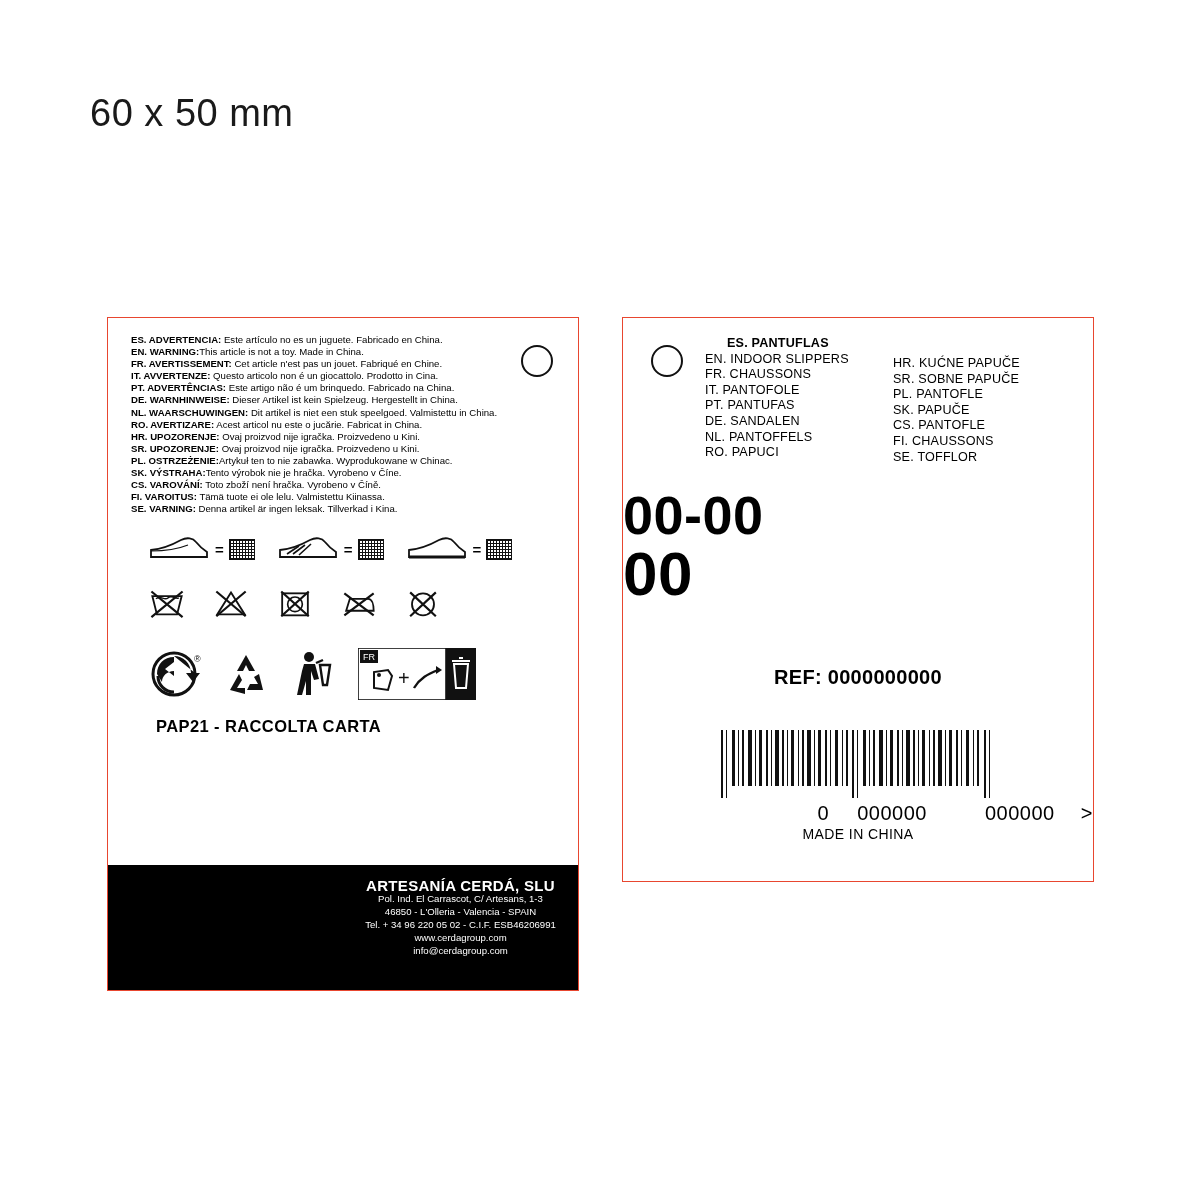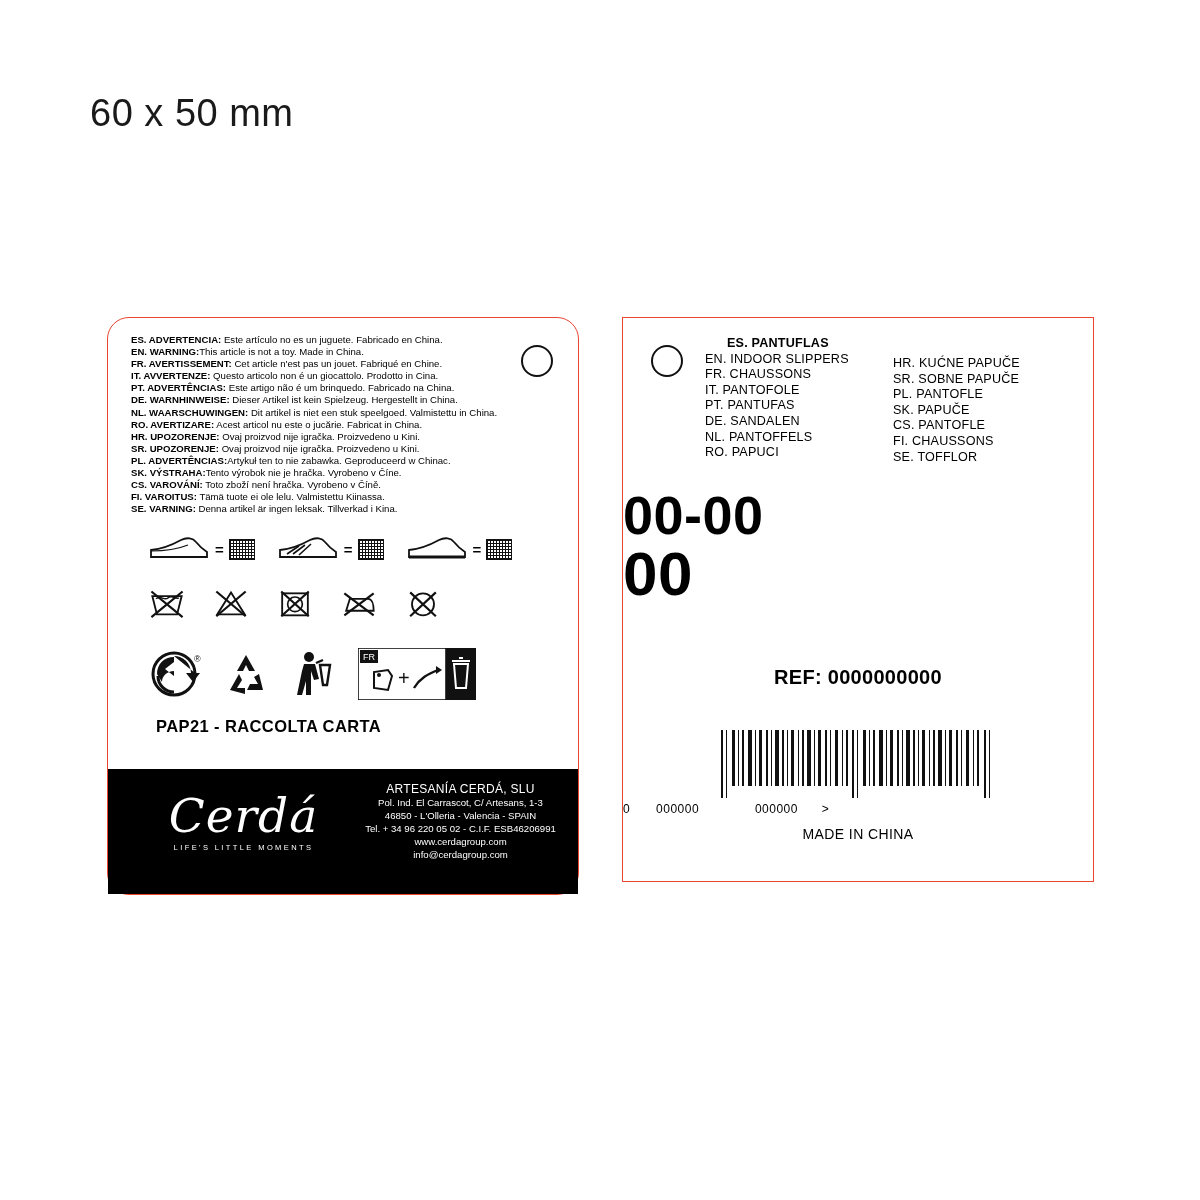--- a/index.html
+++ b/index.html
@@ -29,22 +29,21 @@
   .card {
     position: absolute;
     border: 1px solid #e8462f;
     background: #ffffff;
     box-sizing: border-box;
   }
   #front-card {
     left: 107px;
     top: 317px;
     width: 472px;
-    height: 578px;
-    border-radius: 22px;
+    height: 674px;
   }
   #back-card {
     left: 622px;
     top: 317px;
     width: 472px;
     height: 565px;
   }
 
   
   .hole {
@@ -156,21 +155,21 @@
   .company {
     position: absolute;
     left: 245px;
     top: 14px;
     width: 215px;
     text-align: center;
     font-size: 9.6px;
     line-height: 13px;
     color: #ffffff;
   }
-  .company .cname { font-weight: normal; letter-spacing: 0.3px; font-size: 12px; }
+  .company .cname { font-weight: bold; letter-spacing: 0.3px; font-size: 15px; }
 
   
   .lang-col-left {
     position: absolute;
     left: 82px;
     top: 18px;
     font-size: 12.6px;
     line-height: 15.6px;
     letter-spacing: 0.2px;
   }
@@ -229,22 +228,22 @@
   .barcode {
     display: inline-block;
     height: 68px;
     width: 278px;
   }
   .barcode-digits {
     position: absolute;
     left: 0;
     top: 484px;
     width: 100%;
-    text-align: left;
-    font-size: 12px;
+    text-align: right;
+    font-size: 20px;
     letter-spacing: 0.5px;
   }
   .barcode-digits span { display: inline-block; }
   .bd-lead { margin-right: 22px; }
   .bd-mid  { margin-right: 52px; }
   .bd-right{ margin-right: 20px; }
   .made-in {
     position: absolute;
     left: 0;
     top: 508px;
@@ -267,21 +266,21 @@
     <div class="warn-line"><b>ES. ADVERTENCIA:</b><span> Este artículo no es un juguete. Fabricado en China.</span></div>
     <div class="warn-line"><b>EN. WARNING:</b><span>This article is not a toy. Made in China.</span></div>
     <div class="warn-line"><b>FR. AVERTISSEMENT:</b><span> Cet article n'est pas un jouet.  Fabriqué en Chine.</span></div>
     <div class="warn-line"><b>IT. AVVERTENZE:</b><span> Questo articolo non é un giocattolo.  Prodotto in Cina.</span></div>
     <div class="warn-line"><b>PT. ADVERTÊNCIAS:</b><span> Este artigo não é um brinquedo. Fabricado na China.</span></div>
     <div class="warn-line"><b>DE. WARNHINWEISE:</b><span> Dieser Artikel ist kein Spielzeug. Hergestellt in China.</span></div>
     <div class="warn-line"><b>NL. WAARSCHUWINGEN:</b><span> Dit artikel is niet een stuk speelgoed. Valmistettu in China.</span></div>
     <div class="warn-line"><b>RO. AVERTIZARE:</b><span> Acest articol nu este o jucărie. Fabricat in China.</span></div>
     <div class="warn-line"><b>HR. UPOZORENJE:</b><span> Ovaj proizvod nije igračka. Proizvedeno u Kini.</span></div>
     <div class="warn-line"><b>SR. UPOZORENJE:</b><span> Ovaj proizvod nije igračka. Proizvedeno u Kini.</span></div>
-    <div class="warn-line"><b>PL. ADVERTÊNCIAS:</b><span>Artykuł ten to nie zabawka. Geproduceerd w Chinac.</span></div>
+    <div class="warn-line"><b>PL. OSTRZEŻENIE:</b><span>Artykuł ten to nie zabawka. Wyprodukowane w Chinac.</span></div>
     <div class="warn-line"><b>SK. VÝSTRAHA:</b><span>Tento výrobok nie je hračka. Vyrobeno v Číne.</span></div>
     <div class="warn-line"><b>CS. VAROVÁNÍ:</b><span> Toto zboží není hračka. Vyrobeno v Číně.</span></div>
     <div class="warn-line"><b>FI. VAROITUS:</b><span> Tämä tuote ei ole lelu. Valmistettu Kiinassa.</span></div>
     <div class="warn-line"><b>SE. VARNING:</b><span> Denna artikel är ingen leksak. Tillverkad i Kina.</span></div>
   </div>
 
   <div class="icon-row-shoes">
 
     <div class="shoe-group">
       <svg width="62" height="26" viewBox="0 0 62 26">
@@ -370,24 +369,20 @@
       <rect x="88" y="0" width="30" height="52" fill="#111"></rect>
       <path d="M96 16 L110 16 L108 40 L98 40 Z" fill="none" stroke="#ffffff" stroke-width="2"></path>
       <path d="M94 13 L112 13" stroke="#ffffff" stroke-width="2"></path>
       <path d="M101 10 L105 10" stroke="#ffffff" stroke-width="2"></path>
     </svg>
   </div>
 
   <div class="pap-label">PAP21 - RACCOLTA CARTA</div>
 
   <div class="footer-band">
-    <div class="brand">
-      <div class="brand-name">Cerdá</div>
-      <div class="brand-tag">LIFE'S LITTLE MOMENTS</div>
-    </div>
     <div class="company">
       <div class="cname">ARTESANÍA CERDÁ, SLU</div>
       <div>Pol. Ind. El Carrascot, C/ Artesans, 1-3</div>
       <div>46850 - L'Olleria - Valencia - SPAIN</div>
       <div>Tel. + 34 96 220 05 02 - C.I.F. ESB46206991</div>
       <div>www.cerdagroup.com</div>
       <div>info@cerdagroup.com</div>
     </div>
   </div>
 </div>

